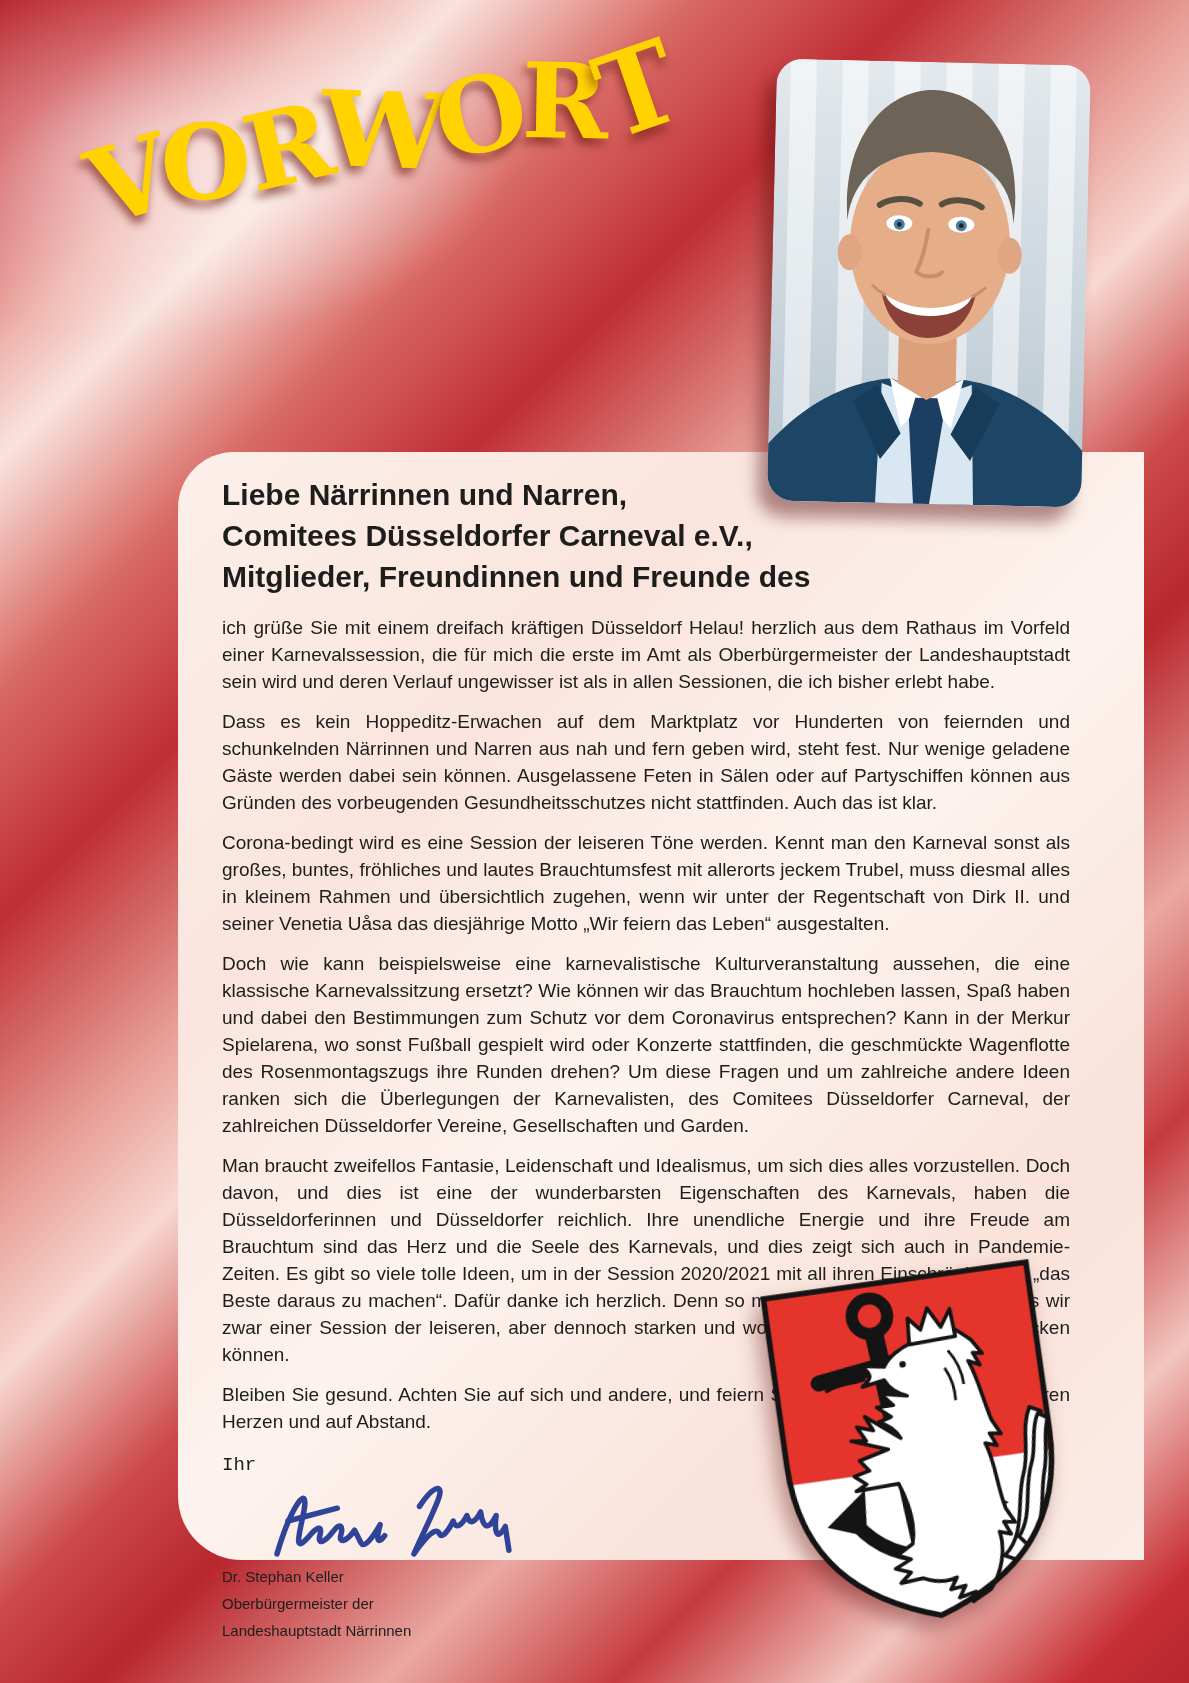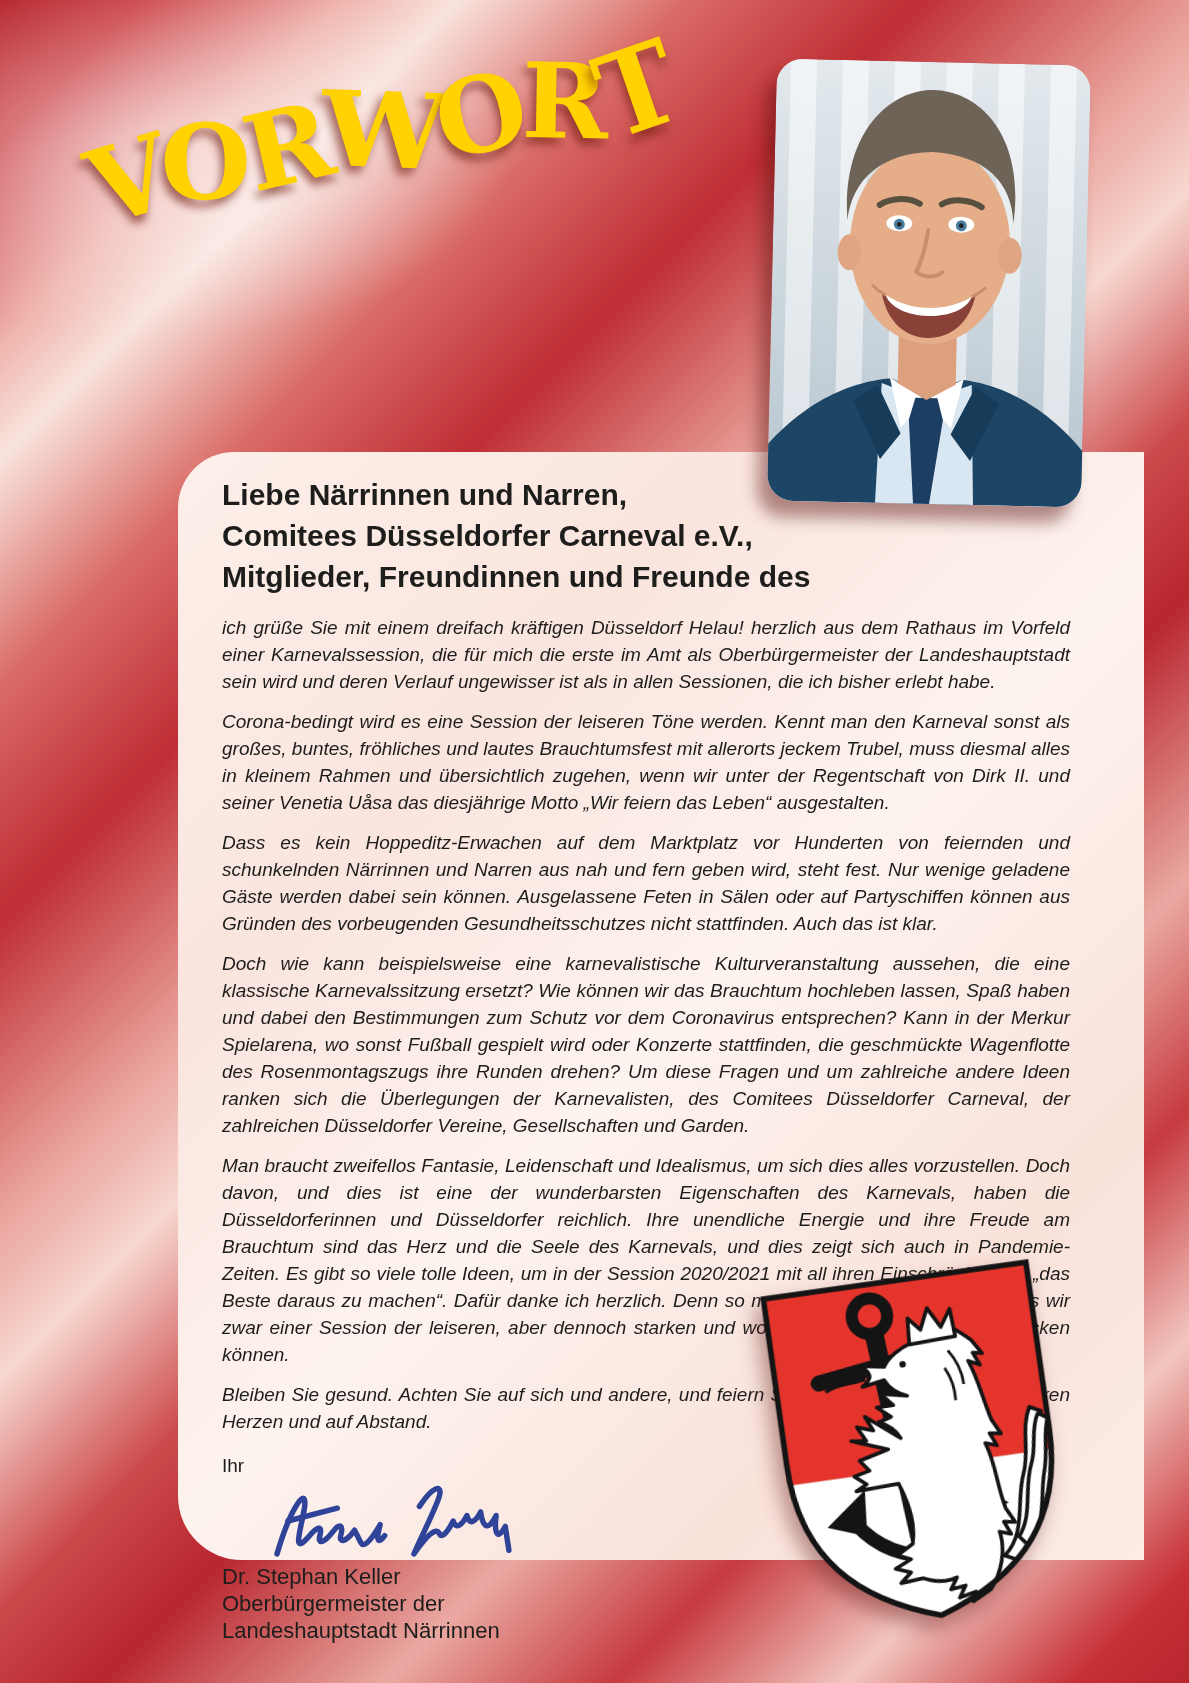--- a/index.html
+++ b/index.html
@@ -43,25 +43,25 @@
 
   
   .panel {
     position:absolute; left:178px; top:452px; width:966px; height:1108px;
     border-radius:56px 0 0 64px;
     background:linear-gradient(135deg,#fcefe9 0%,#fae5de 28%,#fdf3ef 52%,#f9e2da 78%,#fcece6 100%);
     padding:22px 74px 0 44px; color:#1d1d1b; z-index:2;
   }
   .salutation { font-size:30px; font-weight:bold; line-height:41px; margin-bottom:17px; letter-spacing:0; }
   .salutation span { display:block; }
-  .para { font-size:19px; line-height:27px; text-align:justify; margin-bottom:13px;font-style:italic; }
-  .closing { font-size:19px; line-height:27px; margin-top:17px; }
+  .para { font-size:19px; line-height:27px; text-align:justify; margin-bottom:13px; }
+  .closing { font-size:19px; line-height:27px; margin-top:17px;font-family:Liberation Mono, monospace; }
   .signature { width:310px; height:84px; margin:0 0 0 26px; }
   .signature svg { display:block; width:100%; height:100%; }
-  .signatory { font-size:22px; line-height:27px; }
+  .signatory { font-size:15px; line-height:27px; }
 
   
   .coat {
     position:absolute; left:778px; top:1266px; width:280px; height:362px;
     transform:rotate(-8deg); z-index:5;
     filter:drop-shadow(-8px 10px 10px rgba(90,10,10,.4));
   }
   .coat svg { display:block; width:100%; height:100%; }
 </style>
 </head>
@@ -127,22 +127,22 @@
   </figure>
 
   <section class="panel">
     <h2 class="salutation">
       <span>Liebe Närrinnen und Narren,</span>
       <span>Comitees Düsseldorfer Carneval e.V.,</span>
       <span>Mitglieder, Freundinnen und Freunde des</span>
     </h2>
 
     <p class="para">ich grüße Sie mit einem dreifach kräftigen Düsseldorf Helau! herzlich aus dem Rathaus im Vorfeld einer Karnevalssession, die für mich die erste im Amt als Oberbürgermeister der Landeshauptstadt sein wird und deren Verlauf ungewisser ist als in allen Sessionen, die ich bisher erlebt habe.</p>
+    <p class="para">Dass es kein Hoppeditz-Erwachen auf dem Marktplatz vor Hunderten von feiernden und schunkelnden Närrinnen und Narren aus nah und fern geben wird, steht fest. Nur wenige geladene Gäste werden dabei sein können. Ausgelassene Feten in Sälen oder auf Partyschiffen können aus Gründen des vorbeugenden Gesundheitsschutzes nicht stattfinden. Auch das ist klar.</p>
     <p class="para">Corona-bedingt wird es eine Session der leiseren Töne werden. Kennt man den Karneval sonst als großes, buntes, fröhliches und lautes Brauchtumsfest mit allerorts jeckem Trubel, muss diesmal alles in kleinem Rahmen und übersichtlich zugehen, wenn wir unter der Regentschaft von Dirk II. und seiner Venetia Uåsa das diesjährige Motto „Wir feiern das Leben“ ausgestalten.</p>
-    <p class="para">Dass es kein Hoppeditz-Erwachen auf dem Marktplatz vor Hunderten von feiernden und schunkelnden Närrinnen und Narren aus nah und fern geben wird, steht fest. Nur wenige geladene Gäste werden dabei sein können. Ausgelassene Feten in Sälen oder auf Partyschiffen können aus Gründen des vorbeugenden Gesundheitsschutzes nicht stattfinden. Auch das ist klar.</p>
     <p class="para">Doch wie kann beispielsweise eine karnevalistische Kulturveranstaltung aussehen, die eine klassische Karnevalssitzung ersetzt? Wie können wir das Brauchtum hochleben lassen, Spaß haben und dabei den Bestimmungen zum Schutz vor dem Coronavirus entsprechen? Kann in der Merkur Spielarena, wo sonst Fußball gespielt wird oder Konzerte stattfinden, die geschmückte Wagenflotte des Rosenmontagszugs ihre Runden drehen? Um diese Fragen und um zahlreiche andere Ideen ranken sich die Überlegungen der Karnevalisten, des Comitees Düsseldorfer Carneval, der zahlreichen Düsseldorfer Vereine, Gesellschaften und Garden.</p>
     <p class="para">Man braucht zweifellos Fantasie, Leidenschaft und Idealismus, um sich dies alles vorzustellen. Doch davon, und dies ist eine der wunderbarsten Eigenschaften des Karnevals, haben die Düsseldorferinnen und Düsseldorfer reichlich. Ihre unendliche Energie und ihre Freude am Brauchtum sind das Herz und die Seele des Karnevals, und dies zeigt sich auch in Pandemie-Zeiten. Es gibt so viele tolle Ideen, um in der Session 2020/2021 mit all ihren Einschränkungen „das Beste daraus zu machen“. Dafür danke ich herzlich. Denn so machen Sie alle es möglich, dass wir zwar einer Session der leiseren, aber dennoch starken und wohlklingenden Töne entgegenblicken können.</p>
     <p class="para">Bleiben Sie gesund. Achten Sie auf sich und andere, und feiern Sie die Session 2020/2021 in Ihren Herzen und auf Abstand.</p>
 
     <div class="closing">Ihr</div>
 
     <div class="signature">
       <svg viewBox="0 0 300 92" aria-hidden="true">
         <g fill="none" stroke="#2f4499" stroke-width="6" stroke-linecap="round" stroke-linejoin="round">
           <path d="M12 82 C 28 28, 46 6, 42 32 C 38 56, 28 84, 46 64 C 56 52, 62 50, 59 62 C 56 72, 64 70, 73 58 C 80 48, 85 50, 82 61 C 79 71, 88 69, 97 56 L 104 70 C 108 77, 118 62, 125 50 C 121 64, 121 74, 130 62"></path>

